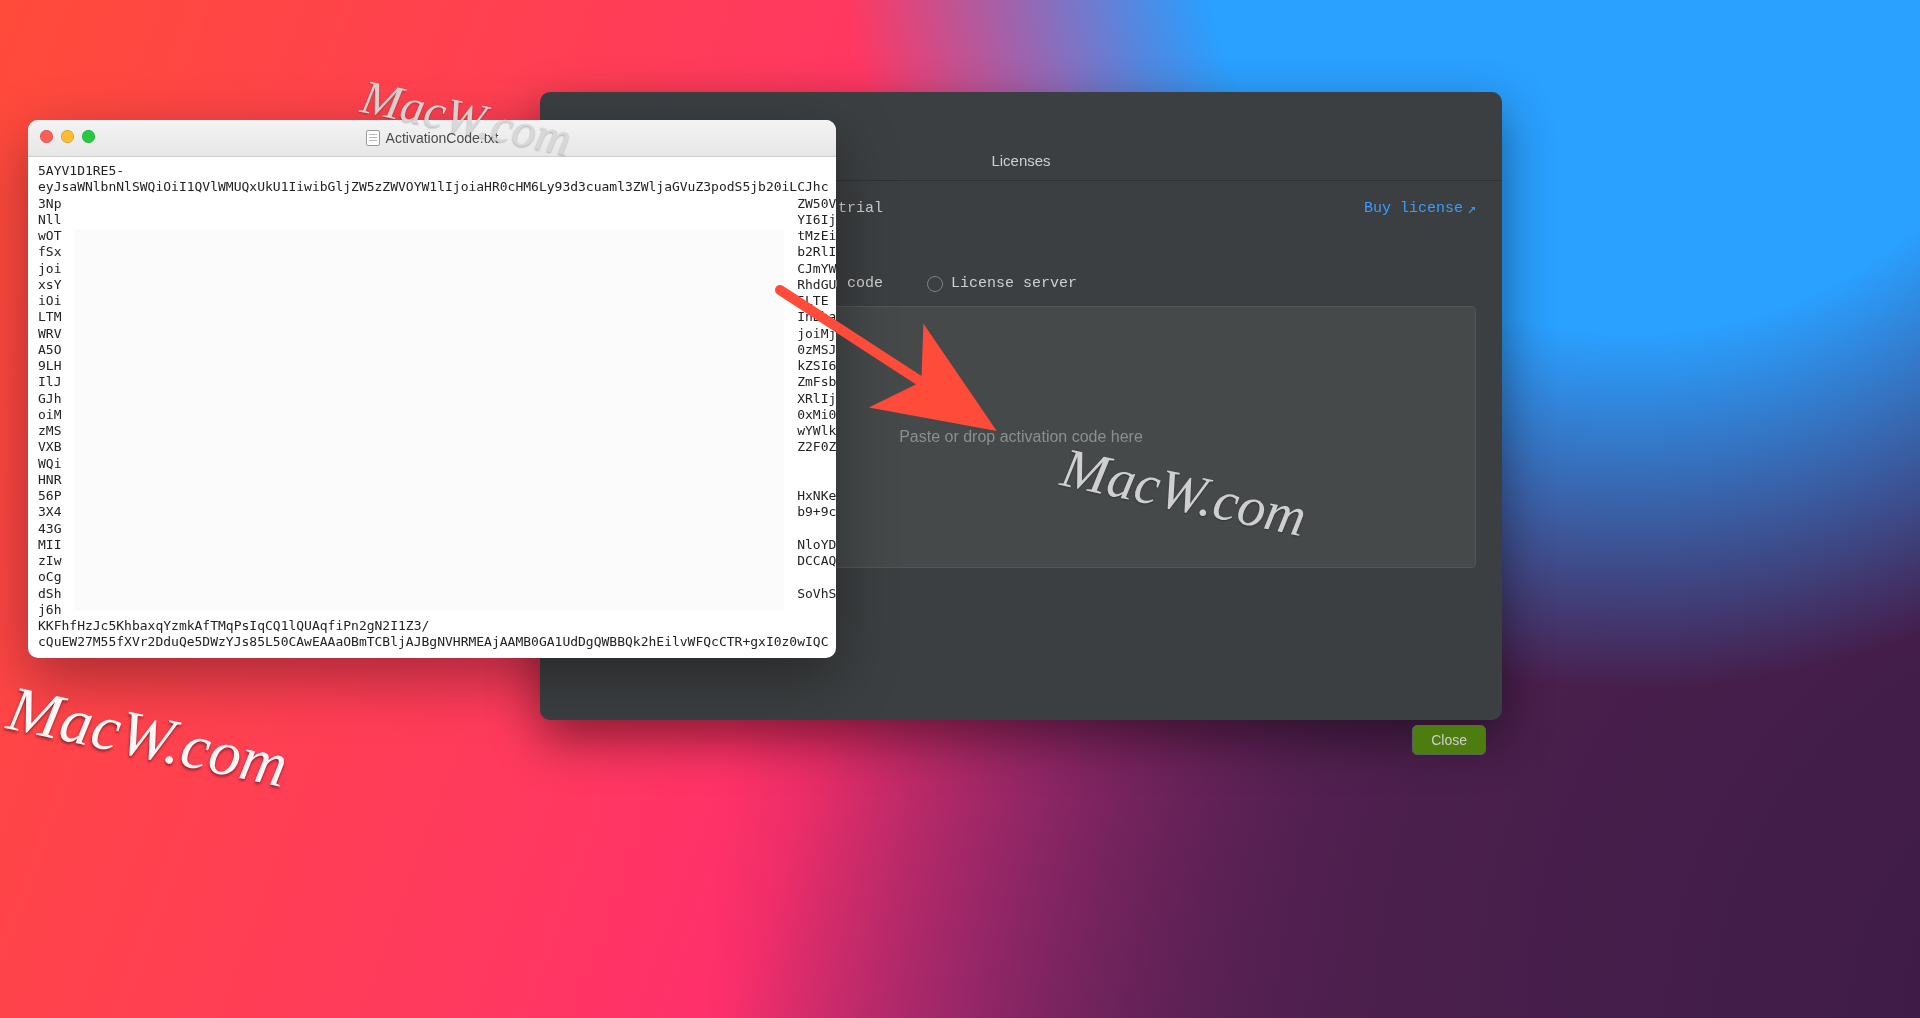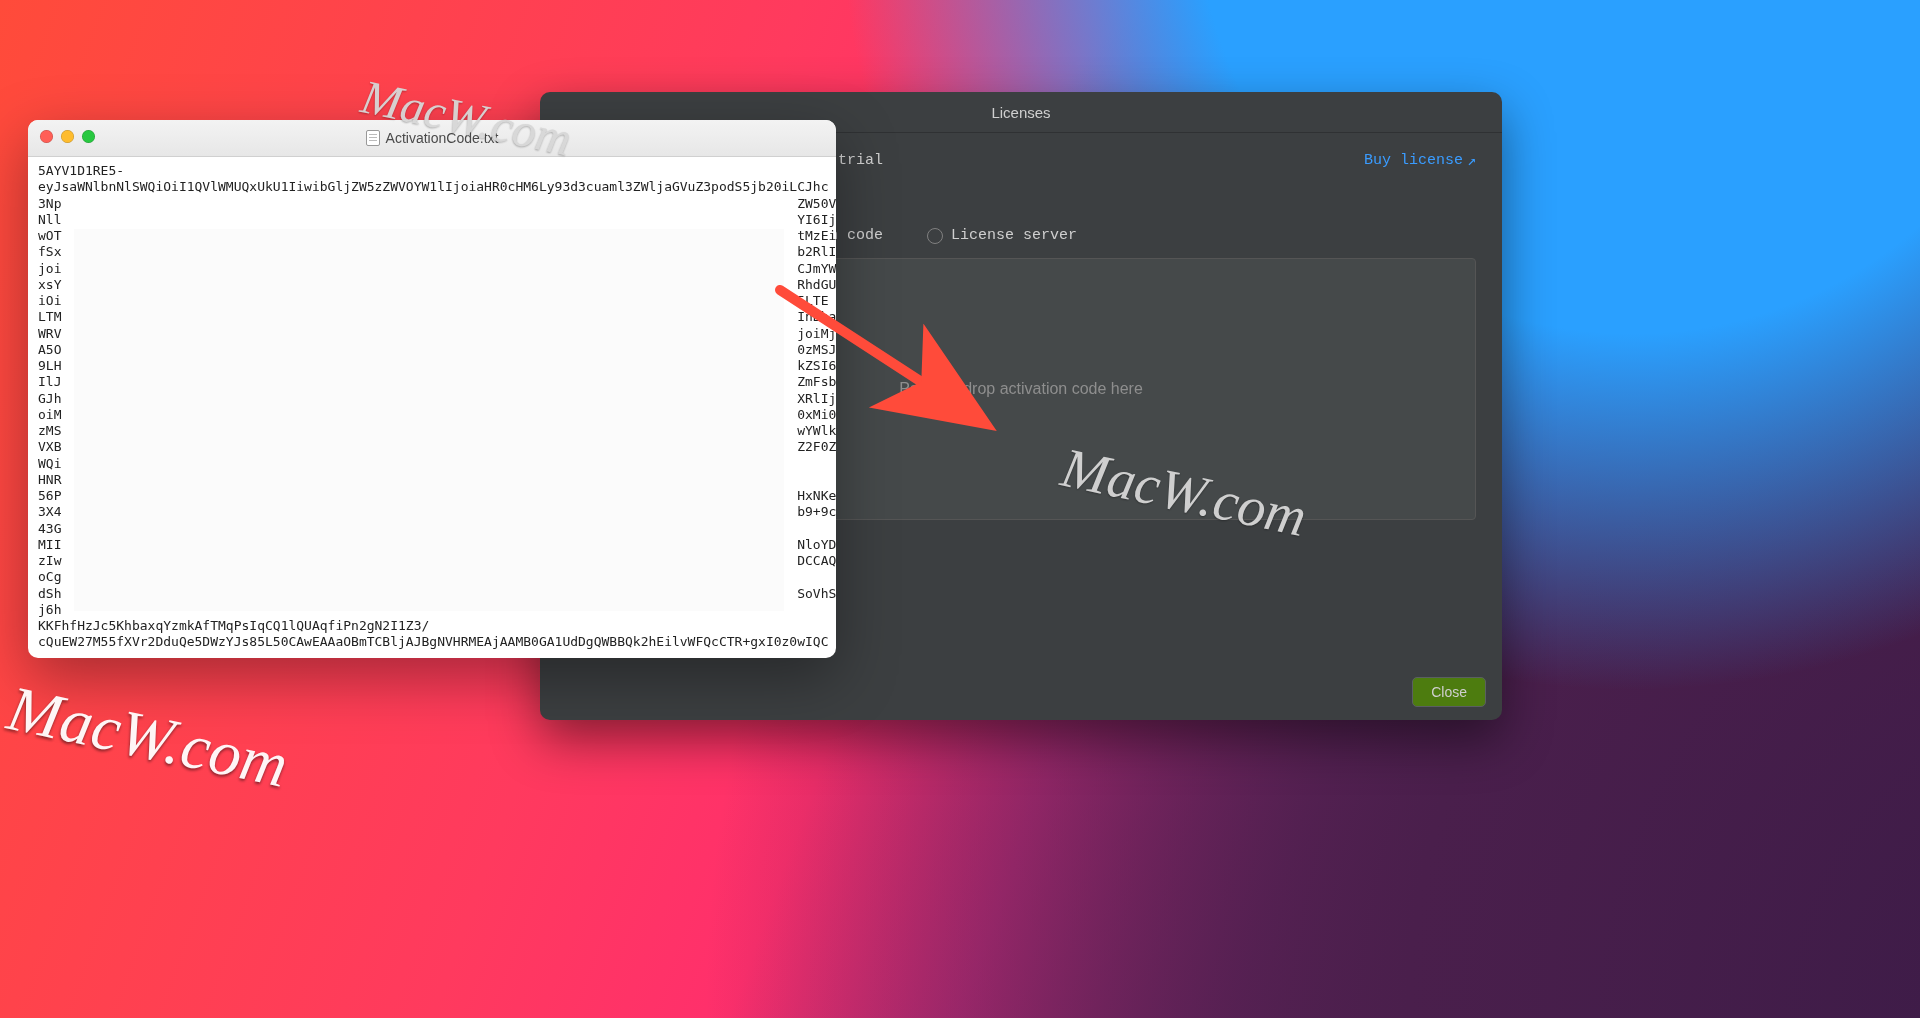--- a/index.html
+++ b/index.html
@@ -35,20 +35,21 @@
     color: #bfbfbf;
   }
   .licenses .titlebar {
     height: 40px;
     display: flex;
     align-items: center;
     justify-content: center;
     color: #cfcfcf;
     font-size: 15px;
     border-bottom: 1px solid #2f3133;
+    margin-top: 48px;
   }
   .licenses .content {
     padding: 18px 26px 0 26px;
     position: relative;
     height: calc(100% - 40px);
     box-sizing: border-box;
   }
   .lic-row {
     display: flex;
     align-items: center;

